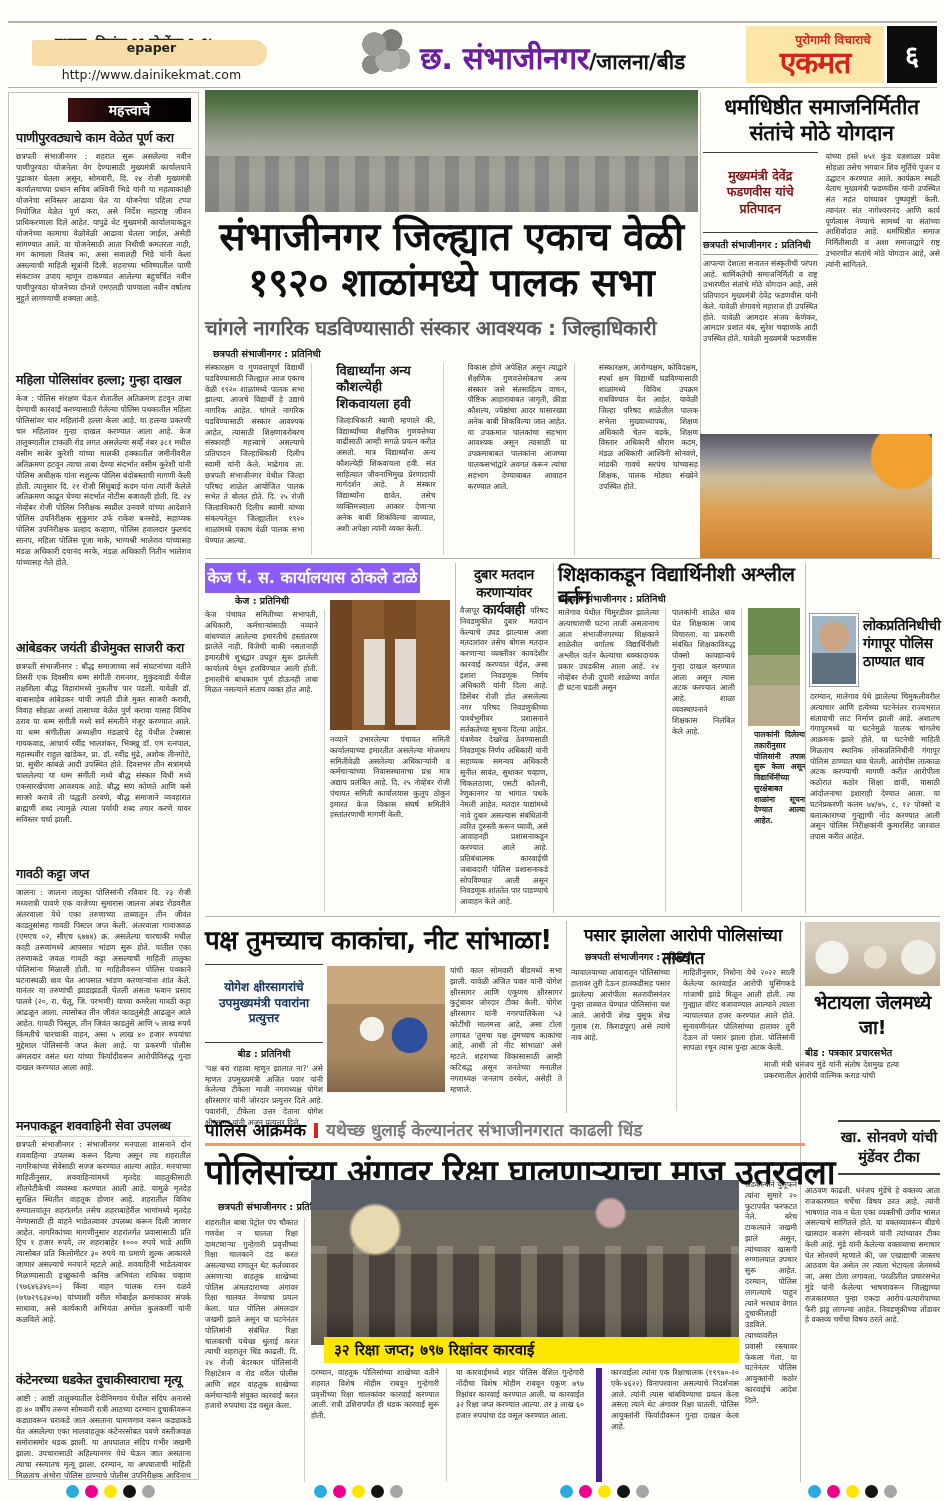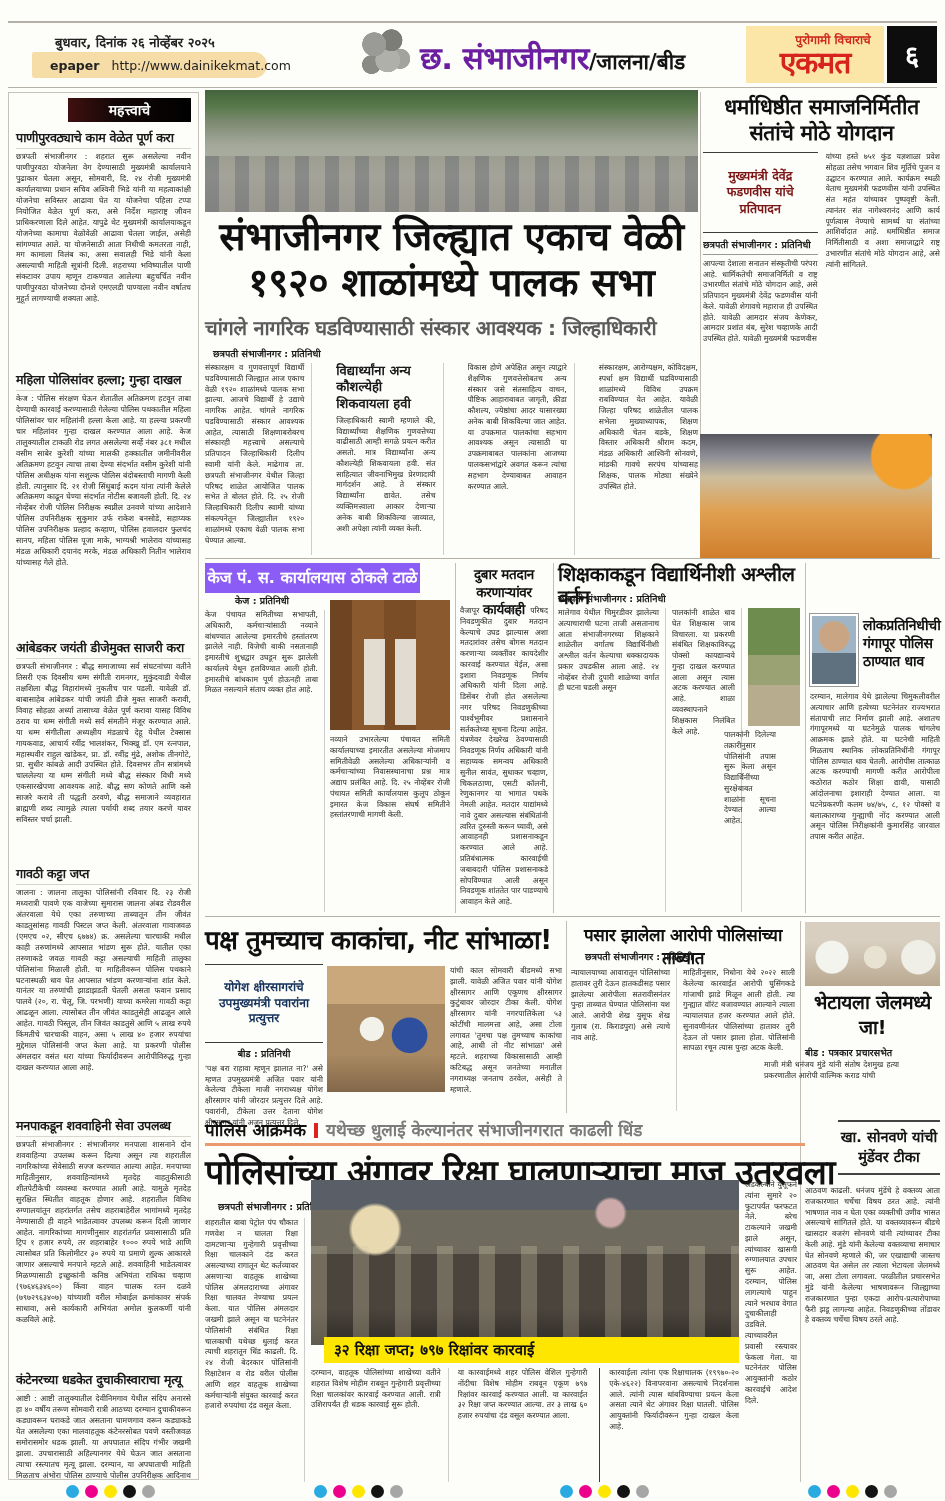--- a/index.html
+++ b/index.html
@@ -103,21 +103,21 @@
   .dots .k{background:#141414}.dots .g{background:#a6a6a6}
 </style>
 </head>
 <body>
 
 <div id="page">
 
   <div class="rule-h" style="left:8px; top:21px; width:929px; height:2px;"></div>
   <div class="abs date-line" style="left:55px; top:33px;">बुधवार, दिनांक २६ नोव्हेंबर २०२५</div>
 
-  <div class="abs epaper-pill" style="left:32px; top:52px; width:235px;">
+  <div class="abs epaper-pill" style="left:32px; top:40px; width:235px;flex-direction:column;">
     <span style="font-weight:bold;">epaper</span>
     <span class="globe"></span>
     <span>http://www.dainikekmat.com</span>
   </div>
 
   <div class="abs map-art" style="left:358px; top:24px; width:54px; height:58px;"></div>
 
   <div class="abs masthead" style="left:420px; top:36px;">
     <span class="region">छ. संभाजीनगर</span><span class="subregion">/जालना/बीड</span>
   </div>
@@ -200,21 +200,21 @@
   <div class="abs art-head" style="left:460px; top:566px; width:88px; font-size:13.5px; text-align:center; line-height:1.3;">दुबार मतदान करणाऱ्यांवर कार्यवाही</div>
   <div class="abs body-txt" style="left:460px; top:606px; width:88px; height:306px;">वैजापूर : नगर परिषद निवडणुकीत दुबार मतदान केल्याचे उघड झाल्यास अशा मतदारांवर तसेच बोगस मतदान करणाऱ्या व्यक्तींवर कायदेशीर कारवाई करण्यात येईल, असा इशारा निवडणूक निर्णय अधिकारी यांनी दिला आहे. डिसेंबर रोजी होत असलेल्या नगर परिषद निवडणुकीच्या पार्श्वभूमीवर प्रशासनाने सर्तकतेच्या सूचना दिल्या आहेत. यंत्रणेवर देखरेख ठेवण्यासाठी निवडणूक निर्णय अधिकारी यांनी सहाय्यक समन्वय अधिकारी सुनील सावंत, सुधाकर चव्हाण, चिकलठाणा, एसटी कॉलनी, रेणुकानगर या भागात पथके नेमली आहेत. मतदार याद्यांमध्ये नावे दुबार असल्यास संबंधितांनी त्वरित दुरुस्ती करून घ्यावी, असे आवाहनही प्रशासनाकडून करण्यात आले आहे. प्रतिबंधात्मक कारवाईची जबाबदारी पोलिस प्रशासनाकडे सोपविण्यात आली असून निवडणूक शांततेत पार पाडण्याचे आवाहन केले आहे.</div>
 
   <div class="rule-v" style="left:553px; top:563px; height:350px;"></div>
 
   <div class="abs art-head" style="left:558px; top:563px; width:242px; font-size:19.5px; line-height:1.2;">शिक्षकाकडून विद्यार्थिनीशी अश्लील वर्तन</div>
   <div class="abs byline" style="left:558px; top:592px;">छत्रपती संभाजीनगर : प्रतिनिधी</div>
   <div class="abs body-txt" style="left:558px; top:608px; width:108px; height:304px; border-right:1px solid #ccc; padding-right:6px;">मालेगाव येथील चिमुरडीवर झालेल्या अत्याचाराची घटना ताजी असतानाच आता संभाजीनगरच्या शिक्षकाने शाळेतील वर्गातच विद्यार्थिनीशी अश्लील वर्तन केल्याचा धक्कादायक प्रकार उघडकीस आला आहे. २४ नोव्हेंबर रोजी दुपारी शाळेच्या वर्गात ही घटना घडली असून</div>
   <div class="abs body-txt" style="left:672px; top:608px; width:70px; height:304px; border-right:1px solid #ccc; padding-right:6px;">पालकांनी शाळेत धाव घेत शिक्षकास जाब विचारला. या प्रकरणी संबंधित शिक्षकाविरुद्ध पोक्सो कायद्यान्वये गुन्हा दाखल करण्यात आला असून त्यास अटक करण्यात आली आहे. शाळा व्यवस्थापनाने शिक्षकास निलंबित केले आहे.</div>
   <div class="abs photo ph-trees" style="left:748px; top:608px; width:52px; height:118px;"></div>
-  <div class="abs body-txt" style="left:724px; top:730px; width:52px; height:182px;">पालकांनी दिलेल्या तक्रारीनुसार पोलिसांनी तपास सुरू केला असून विद्यार्थिनींच्या सुरक्षेबाबत शाळांना सूचना देण्यात आल्या आहेत.</div>
+  <div class="abs body-txt" style="left:754px; top:730px; width:52px; height:182px;font-weight:bold;">पालकांनी दिलेल्या तक्रारीनुसार पोलिसांनी तपास सुरू केला असून विद्यार्थिनींच्या सुरक्षेबाबत शाळांना सूचना देण्यात आल्या आहेत.</div>
 
   <div class="rule-v" style="left:805px; top:563px; height:350px;"></div>
 
   <div class="abs photo ph-portrait" style="left:810px; top:614px; width:48px; height:72px;"></div>
   <div class="abs art-head" style="left:863px; top:616px; width:77px; font-size:14px; line-height:1.3;">लोकप्रतिनिधीची गंगापूर पोलिस ठाण्यात धाव</div>
   <div class="abs body-txt" style="left:810px; top:692px; width:130px; height:220px;">दरम्यान, मालेगाव येथे झालेल्या चिमुकलीवरील अत्याचार आणि हत्येच्या घटनेनंतर राज्यभरात संतापाची लाट निर्माण झाली आहे. अशातच गंगापूरमध्ये या घटनेमुळे पालक चांगलेच आक्रमक झाले होते. या घटनेची माहिती मिळताच स्थानिक लोकप्रतिनिधींनी गंगापूर पोलिस ठाण्यात धाव घेतली. आरोपीस तात्काळ अटक करण्याची मागणी करीत आरोपीला कठोरात कठोर शिक्षा द्यावी, यासाठी आंदोलनाचा इशाराही देण्यात आला. या घटनेप्रकरणी कलम ७४/७५, ८, १२ पोक्सो व बलात्काराच्या गुन्ह्याची नोंद करण्यात आली असून पोलिस निरीक्षकांनी कुमारसिंह जारवाल तपास करीत आहेत.</div>
 
   <div class="rule-h" style="left:205px; top:916px; width:735px;"></div>
 
   <div class="abs" style="left:205px; top:964px; width:118px;">
@@ -250,21 +250,21 @@
   <div class="abs art-head" style="left:205px; top:1148px; width:602px; font-size:34px; letter-spacing:-0.6px; white-space:nowrap;text-align:right;">पोलिसांच्या अंगावर रिक्षा घालणाऱ्याचा माज उतरवला</div>
   <div class="abs byline" style="left:218px; top:1200px;">छत्रपती संभाजीनगर : प्रतिनिधी</div>
 
   <div class="abs body-txt" style="left:205px; top:1218px; width:100px; height:264px; border-right:1px solid #ccc; padding-right:6px;">शहरातील बाबा पेट्रोल पंप चौकात गणवेश न घालता रिक्षा दामटणाऱ्या गुन्हेगारी प्रवृत्तीच्या रिक्षा चालकाने दंड करत असल्याच्या रागातून थेट कर्तव्यावर असणाऱ्या वाहतूक शाखेच्या पोलिस अंमलदाराच्या अंगावर रिक्षा चालवत नेण्याचा प्रयत्न केला. यात पोलिस अंमलदार जखमी झाले असून या घटनेनंतर पोलिसांनी संबंधित रिक्षा चालकाची यथेच्छ धुलाई करत त्याची शहरातून धिंड काढली. दि. २४ रोजी बेदरकार पोलिसांनी रिक्षाटेशन व रोड वरील पोलीस आणि शहर वाहतूक शाखेच्या कर्मचाऱ्यांनी संयुक्त कारवाई करत हजारो रुपयांचा दंड वसूल केला.</div>
 
   <div class="abs photo ph-night" style="left:311px; top:1180px; width:428px; height:165px;"></div>
   <div class="abs yellow-strip" style="left:324px; top:1337px; width:415px;">३२ रिक्षा जप्त; ७९७ रिक्षांवर कारवाई</div>
 
   <div class="abs" style="left:311px; top:1368px; width:428px; height:114px; display:flex; gap:9px;">
     <div class="body-txt" style="flex:1; border-right:1px solid #ccc; padding-right:7px; height:100%;">दरम्यान, वाहतूक पोलिसांच्या शाखेच्या वतीने शहरात विशेष मोहीम राबवून गुन्हेगारी प्रवृत्तीच्या रिक्षा चालकांवर कारवाई करण्यात आली. रात्री उशिरापर्यंत ही धडक कारवाई सुरू होती.</div>
-    <div class="body-txt" style="flex:1; border-right:1px solid #4c1d95; padding-right:12px; height:100%;">या कारवाईमध्ये शहर पोलिस वेशिल गुन्हेगारी नोंदीचा विशेष मोहीम राबवून एकूण ७९७ रिक्षांवर कारवाई करण्यात आली. या कारवाईत ३२ रिक्षा जप्त करण्यात आल्या. तर ३ लाख ६० हजार रुपयांचा दंड वसूल करण्यात आला.</div>
+    <div class="body-txt" style="flex:1; border-right:6px solid #4c1d95; padding-right:12px; height:100%;">या कारवाईमध्ये शहर पोलिस वेशिल गुन्हेगारी नोंदीचा विशेष मोहीम राबवून एकूण ७९७ रिक्षांवर कारवाई करण्यात आली. या कारवाईत ३२ रिक्षा जप्त करण्यात आल्या. तर ३ लाख ६० हजार रुपयांचा दंड वसूल करण्यात आला.</div>
     <div class="body-txt" style="flex:1; height:100%;">कारवाईला त्यांना एक रिक्षाचालक (१९९७०-२० एके-४६२२) विनापरवाना असल्याचे निदर्शनास आले. त्यांनी त्यास थांबविण्याचा प्रयत्न केला असता त्याने थेट अंगावर रिक्षा घातली. पोलिस आयुक्तांनी फिर्यादीवरून गुन्हा दाखल केला आहे.</div>
   </div>
 
   <div class="abs body-txt" style="left:745px; top:1180px; width:52px; height:302px;">अडकल्याने युसूफने त्यांना सुमारे २० फुटापर्यंत फरफटत नेले. बरेच टाकल्याने जखमी झाले असून, त्यांच्यावर खासगी रुग्णालयात उपचार सुरू आहेत. दरम्यान, पोलिस लागल्याचे पाहून त्याने भरधाव वेगात दुचाकीलाही उडविले. त्याच्यावरील प्रवासी रस्त्यावर फेकला गेला. या घटनेनंतर पोलिस आयुक्तांनी कठोर कारवाईचे आदेश दिले.</div>
 
   <div class="dots" style="left:66px; top:1485px;">
     <i class="c"></i>
       <i class="m"></i>
       <i class="y"></i>
       <i class="k"></i>

